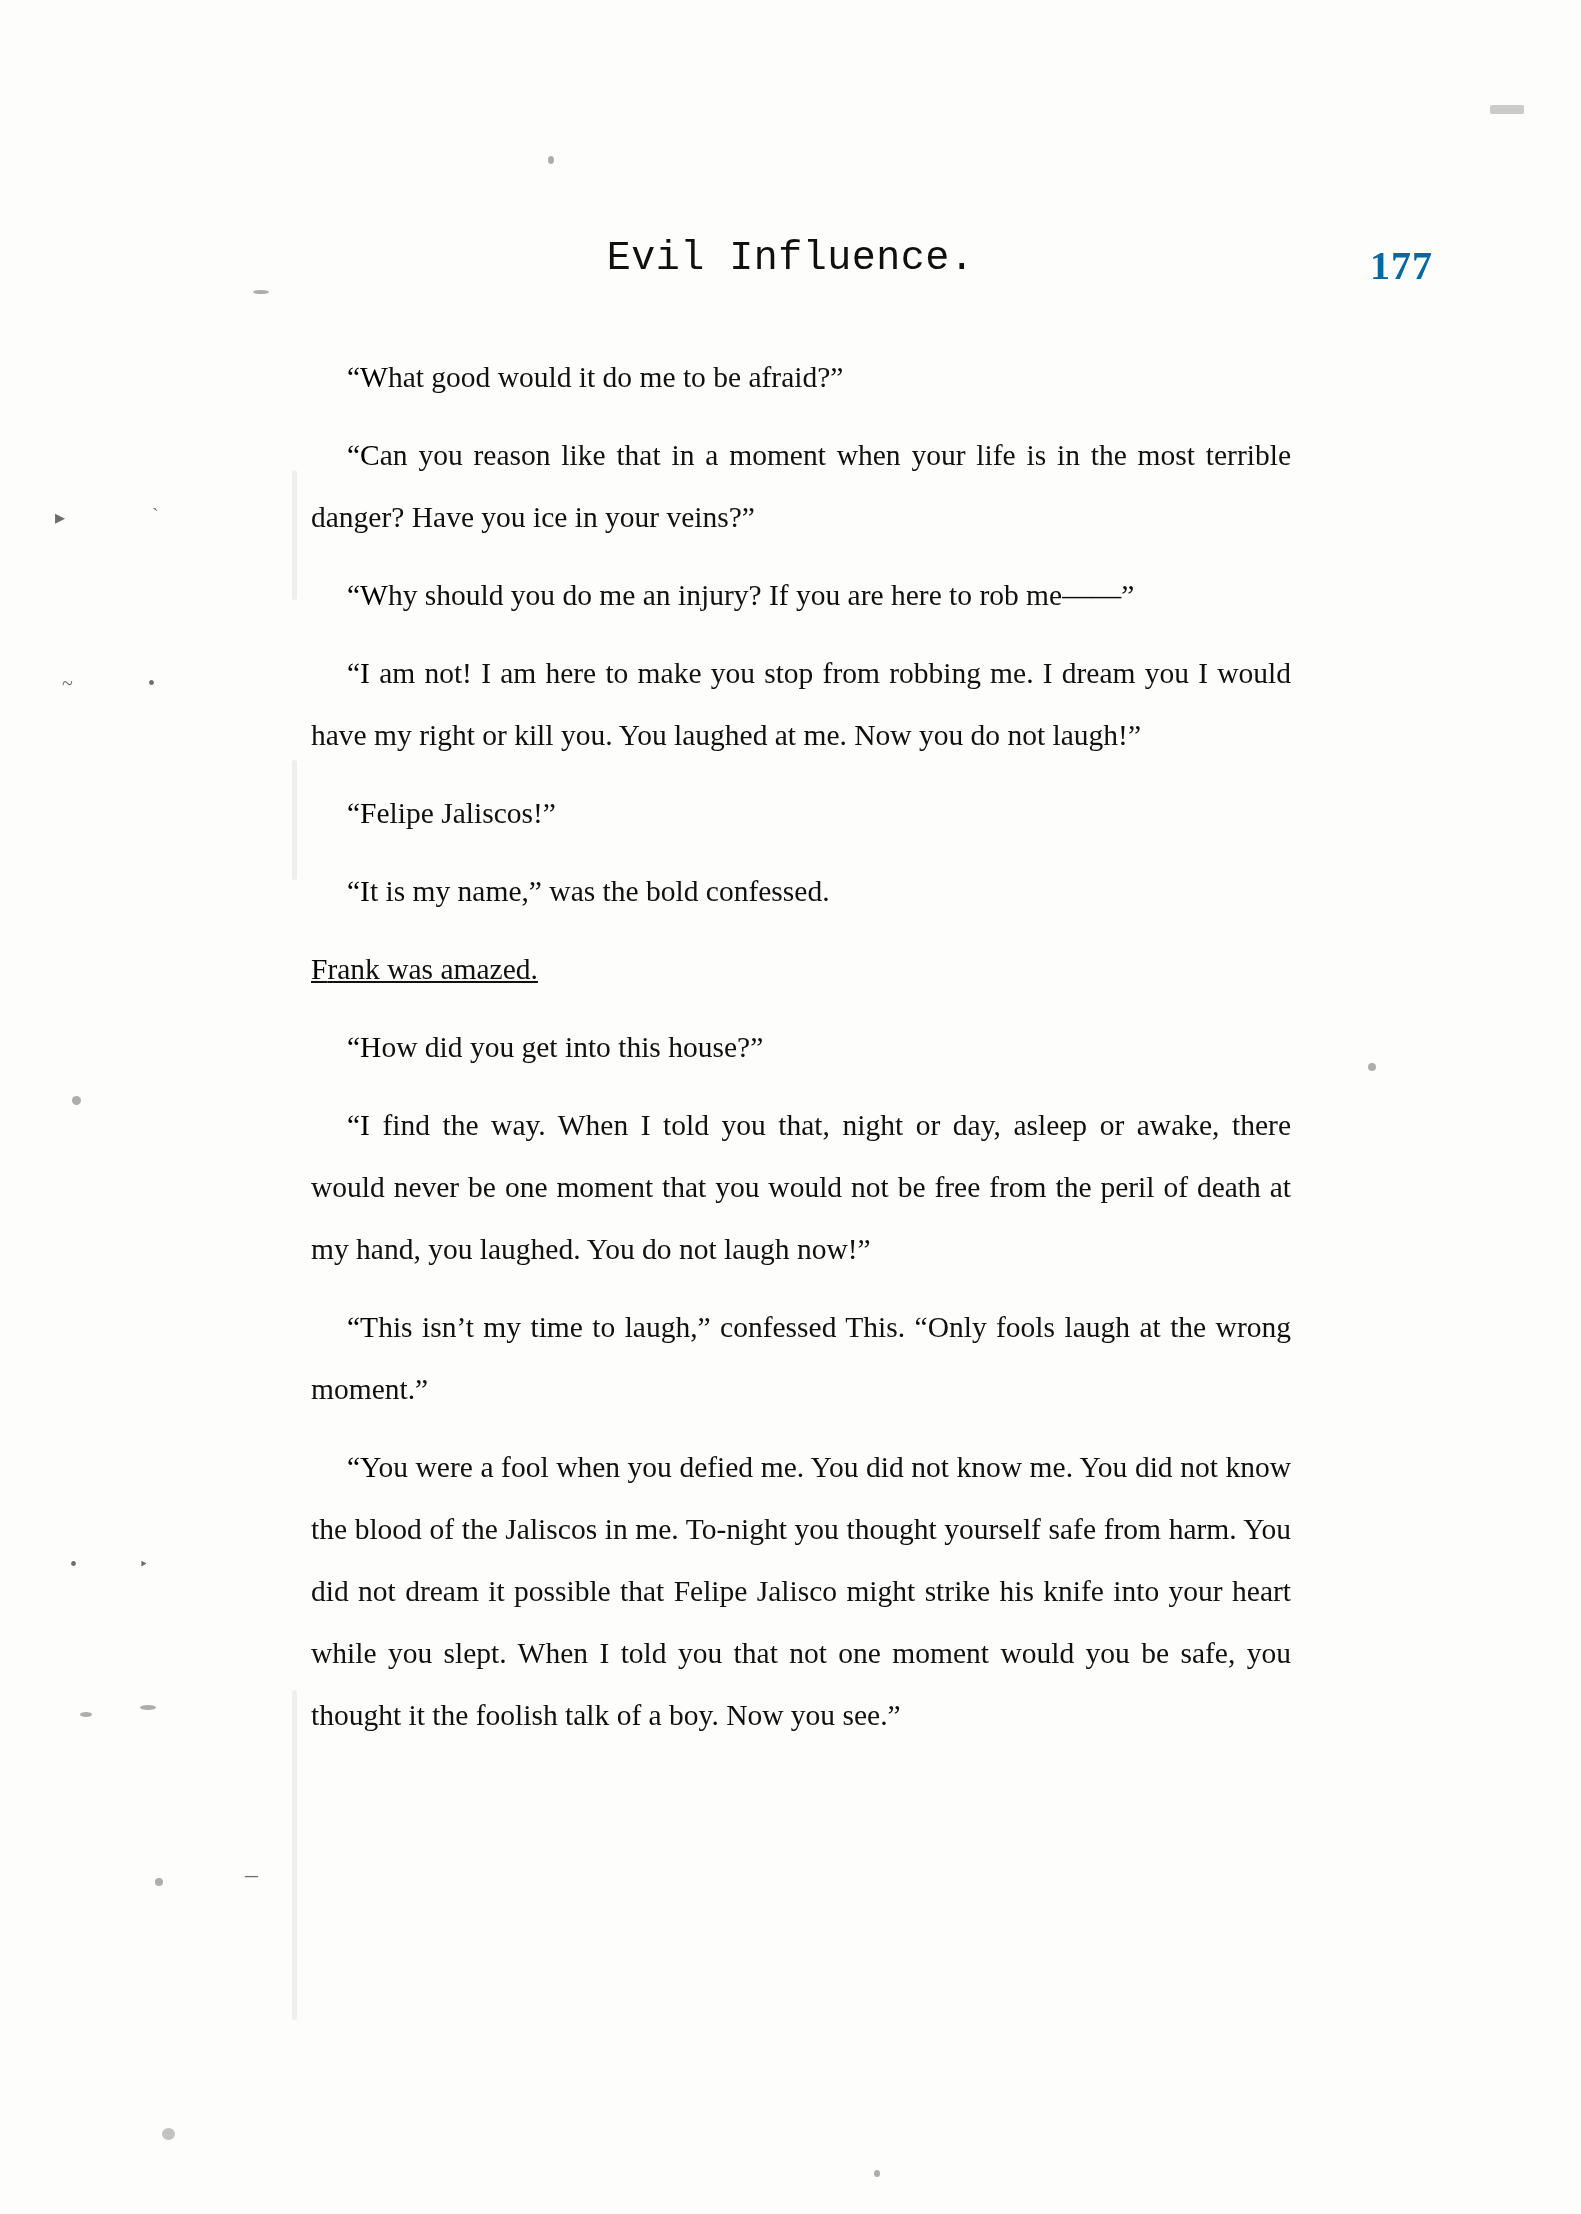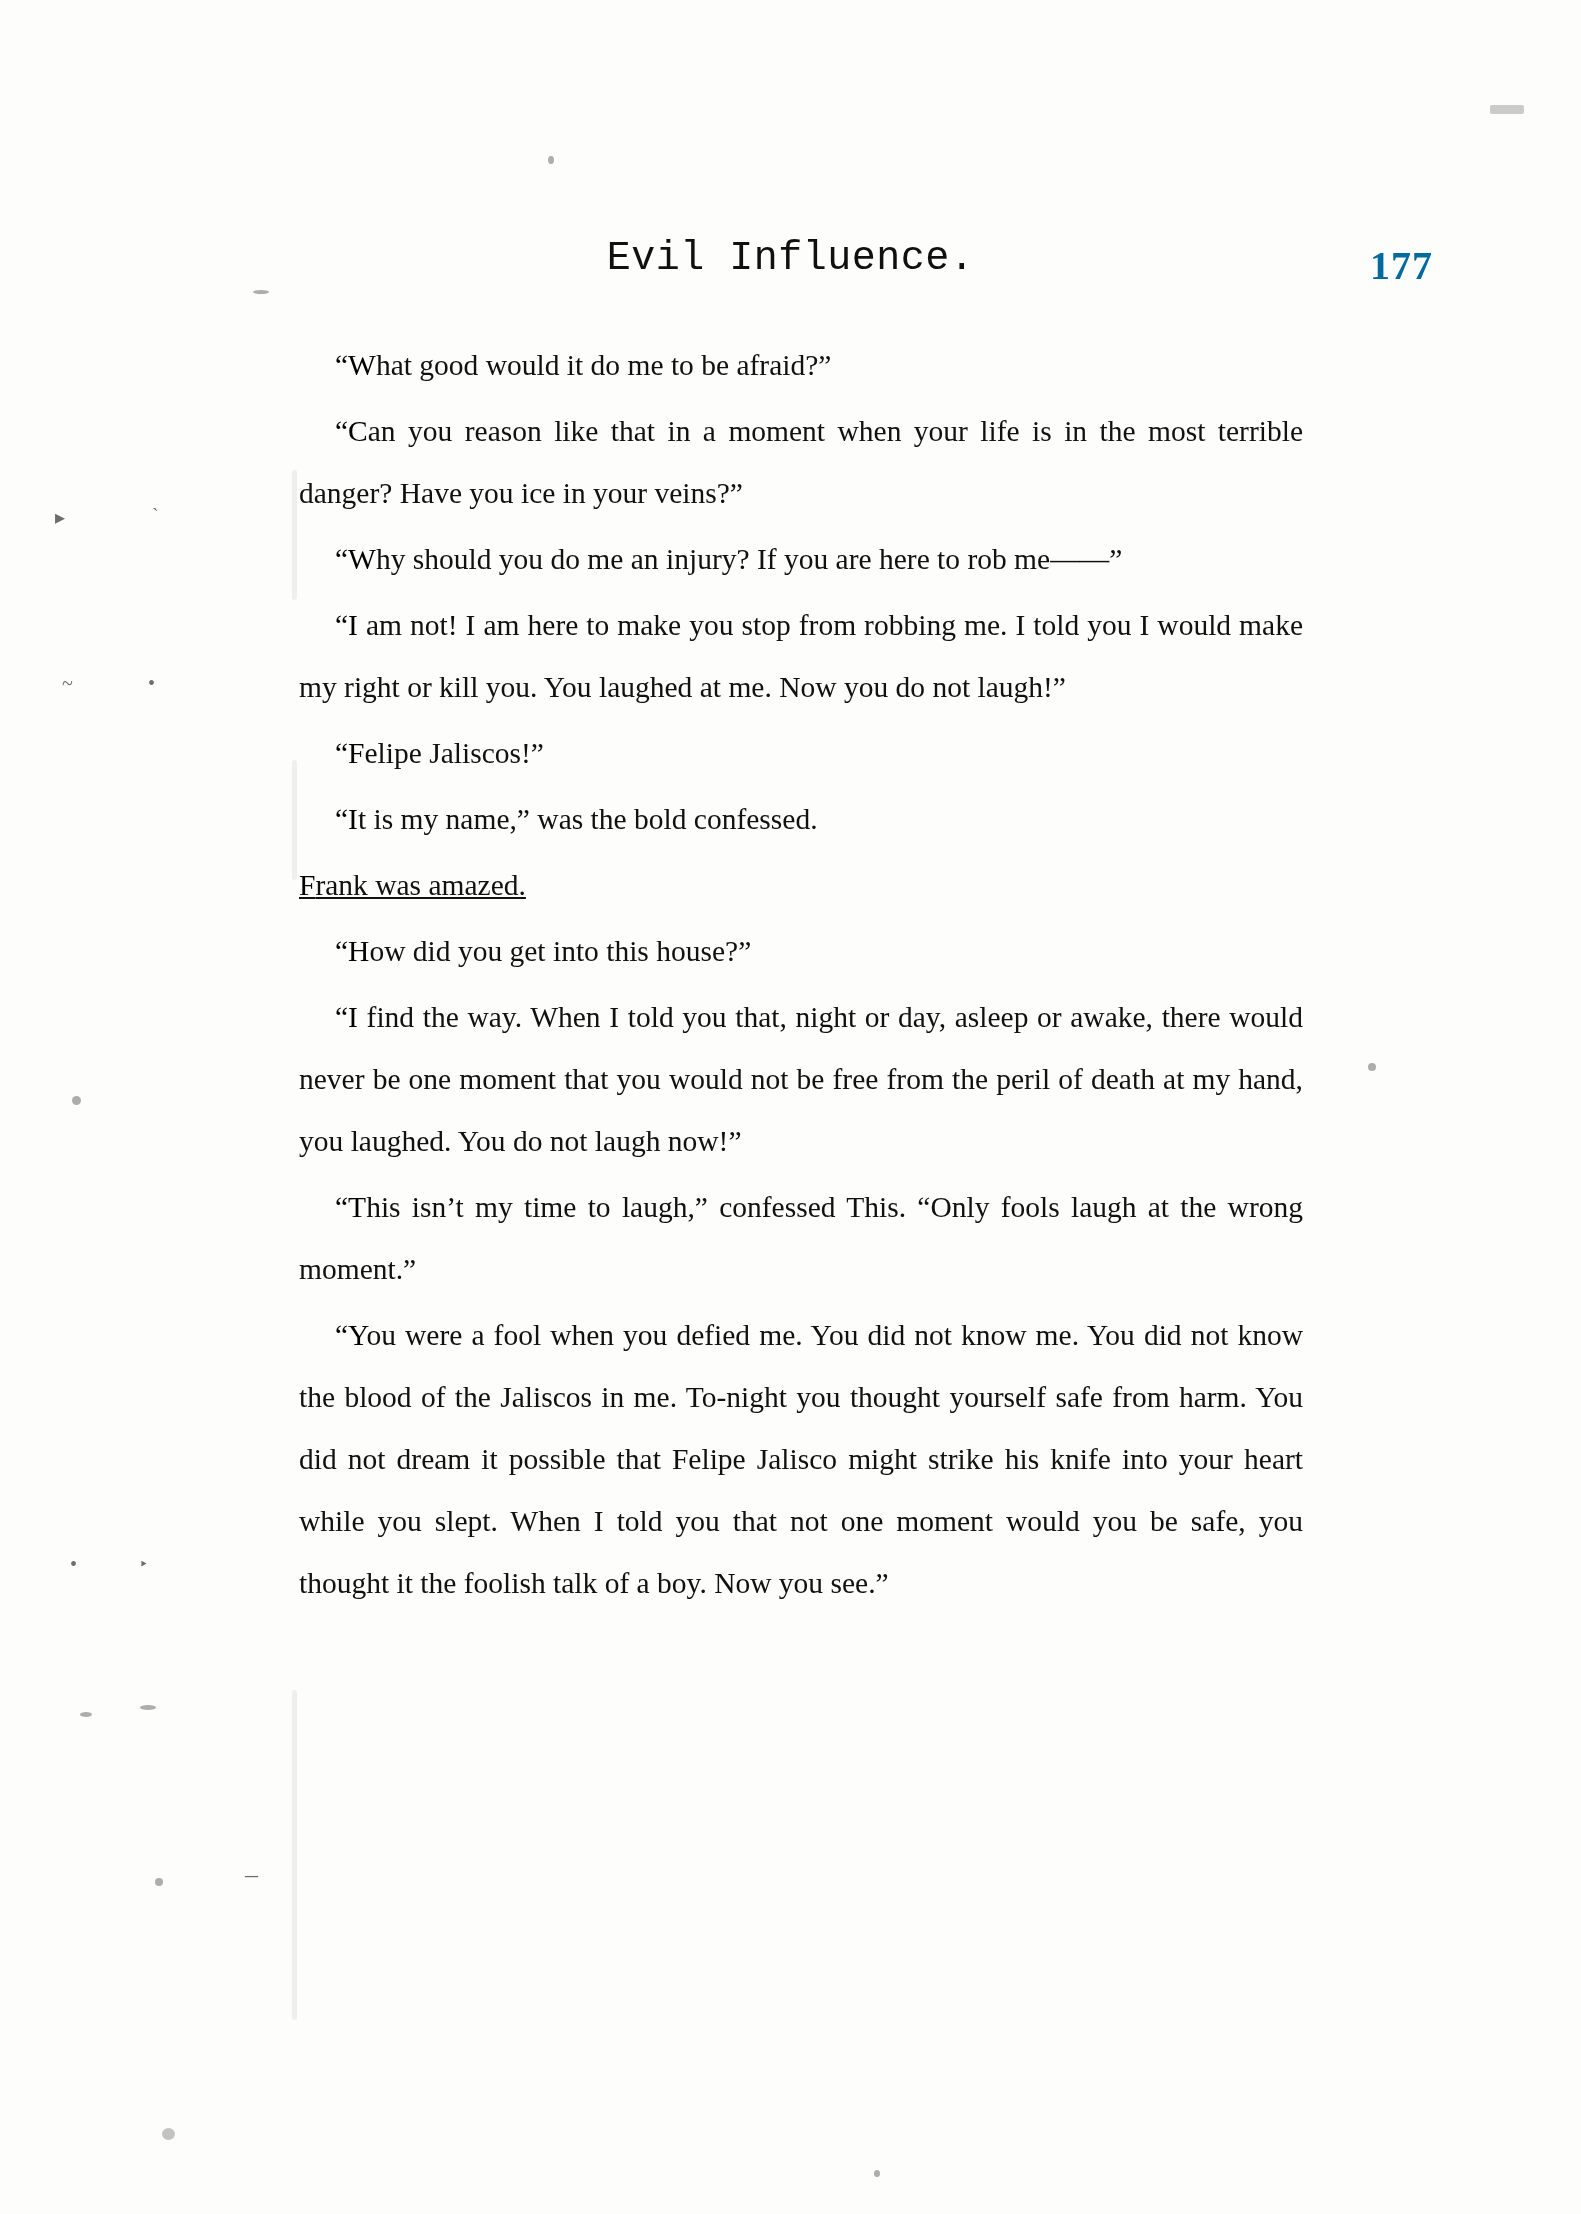--- a/index.html
+++ b/index.html
@@ -66,21 +66,21 @@
     width: 1012px;
     font-size: 29.5px;
     line-height: 62px;
     text-align: justify;
     text-justify: inter-word;
     color: #111111;
     font-family: "Liberation Serif", serif;
   }
 
   .body-text p {
-    margin: 4px;
+    margin: 16px;
     text-indent: 36px;
   }
 
   .body-text p.noindent {
     text-indent: 0;
     text-decoration: underline;
   }
 
   
   .body-text p:first-letter {
@@ -129,21 +129,21 @@
   <div class="header">
     <div class="header-title">Evil Influence.</div>
   </div>
 
   <div class="page-number">177</div>
 
   <div class="body-text">
     <p>“What good would it do me to be afraid?”</p>
     <p>“Can you reason like that in a moment when your life is in the most terrible danger? Have you ice in your veins?”</p>
     <p>“Why should you do me an injury? If you are here to rob me——”</p>
-    <p>“I am not! I am here to make you stop from robbing me. I told you I would make my right or kill you. You laughed at me. Now you do not laugh!”</p>
+    <p>“I am not! I am here to make you stop from robbing me. I dream you I would have my right or kill you. You laughed at me. Now you do not laugh!”</p>
     <p>“Felipe Jaliscos!”</p>
     <p>“It is my name,” was the bold confessed.</p>
     <p class="noindent">Frank was amazed.</p>
     <p>“How did you get into this house?”</p>
     <p>“I find the way. When I told you that, night or day, asleep or awake, there would never be one moment that you would not be free from the peril of death at my hand, you laughed. You do not laugh now!”</p>
     <p>“This isn’t my time to laugh,” confessed This. “Only fools laugh at the wrong moment.”</p>
     <p>“You were a fool when you defied me. You did not know me. You did not know the blood of the Jaliscos in me. To-night you thought yourself safe from harm. You did not dream it possible that Felipe Jalisco might strike his knife into your heart while you slept. When I told you that not one moment would you be safe, you thought it the foolish talk of a boy. Now you see.”</p>
   </div>
 
   <div class="edge-smudge" style="left:292px; top:470px; width:5px; height:130px; opacity:0.12;"></div>

